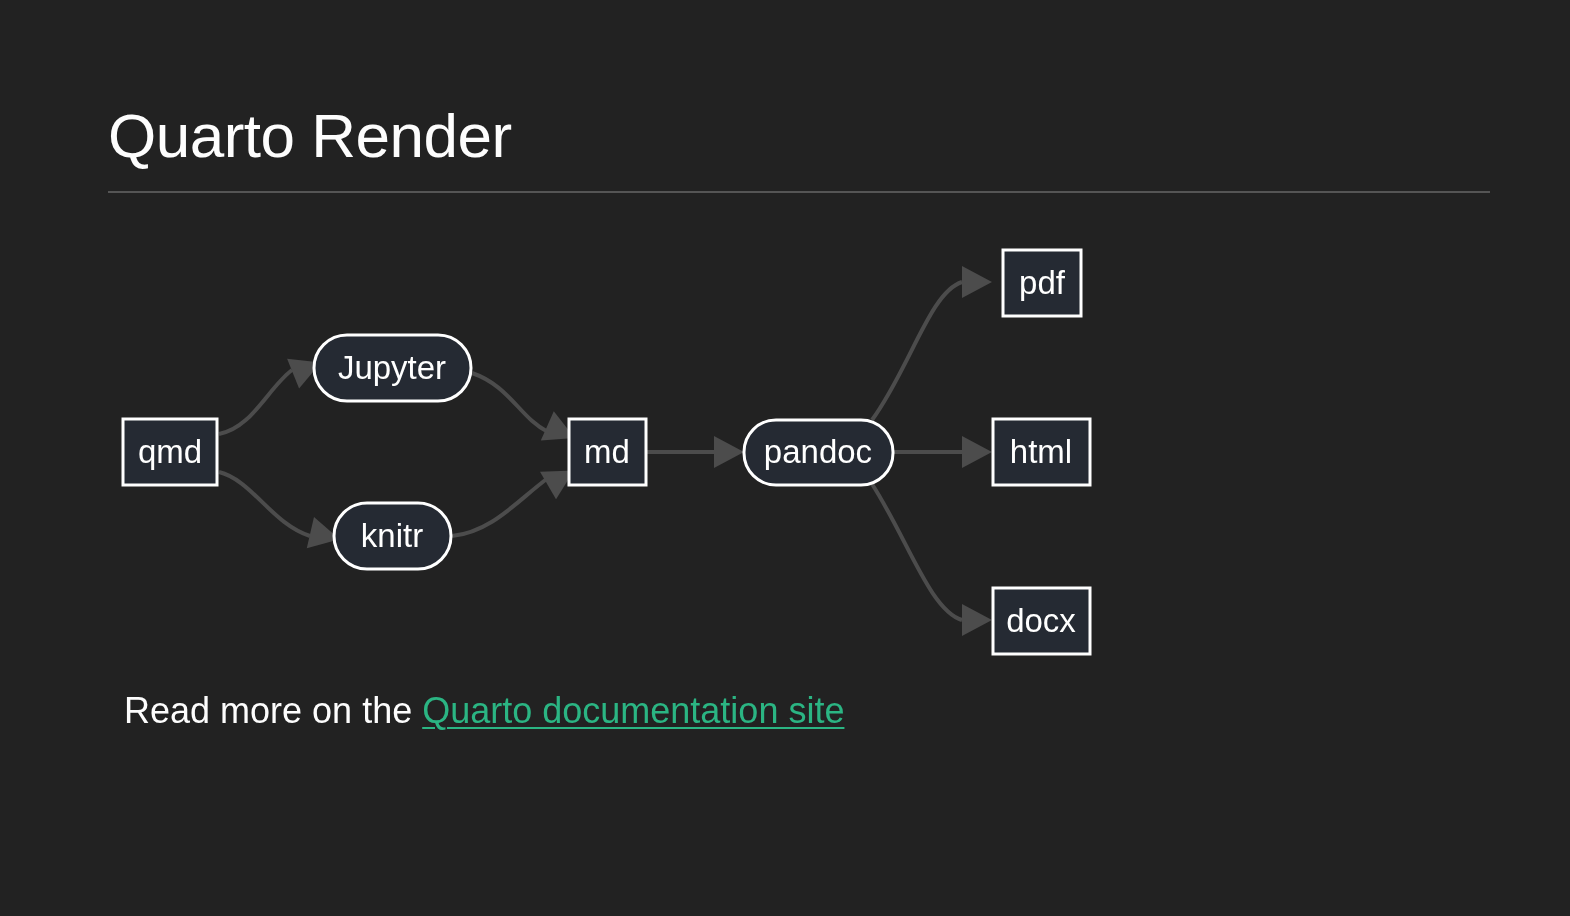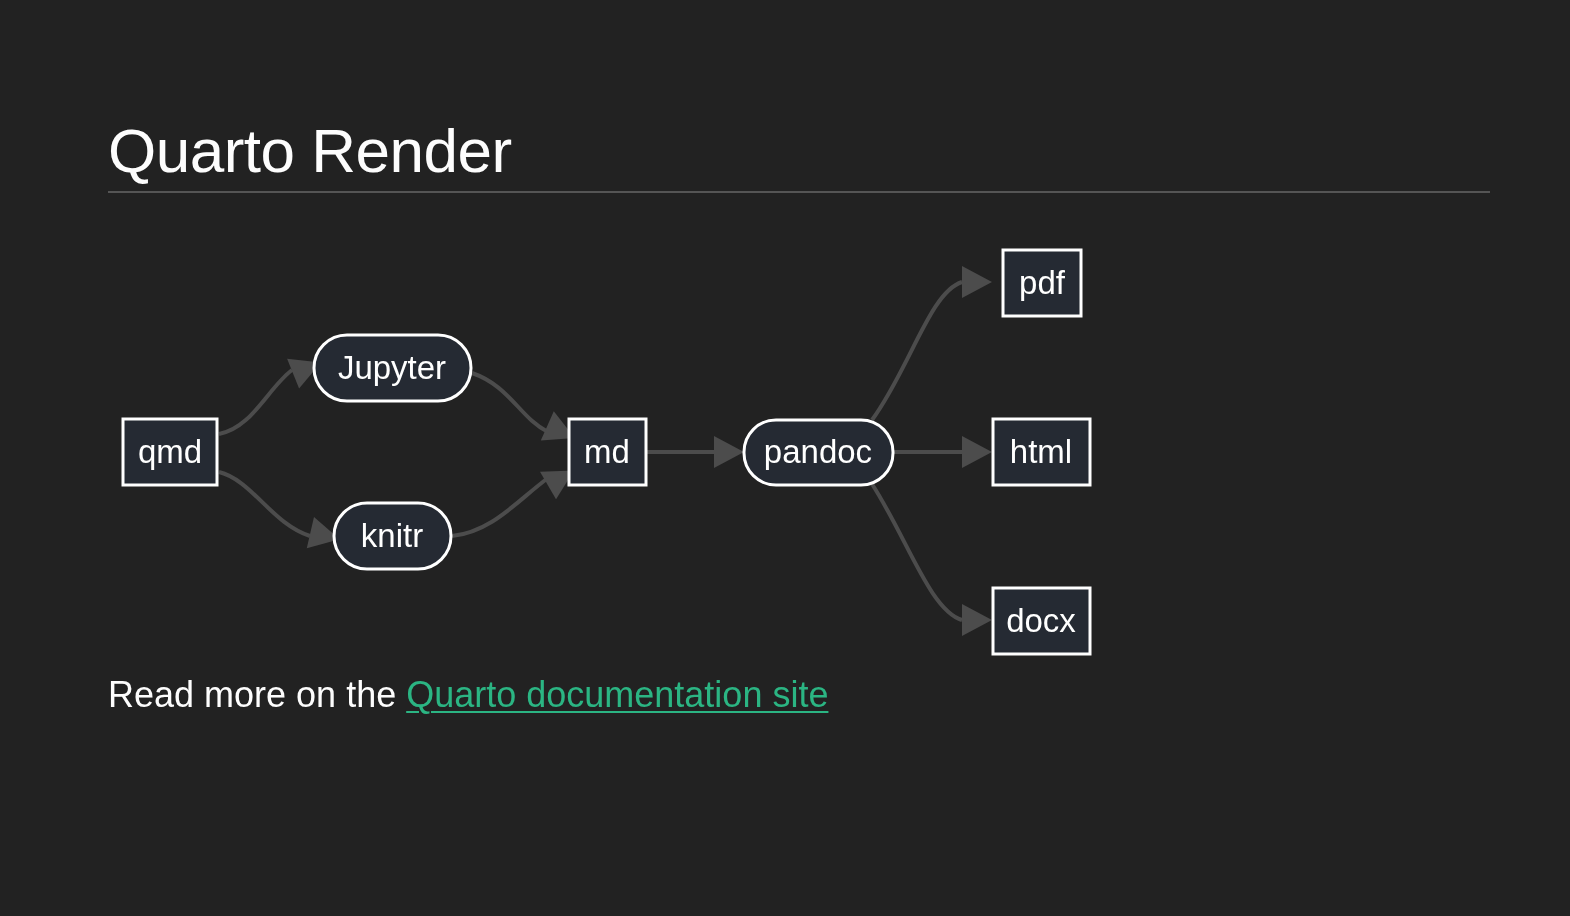--- a/index.html
+++ b/index.html
@@ -21,21 +21,21 @@
     width: 1570px;
     height: 916px;
     background: #222222;
     box-sizing: border-box;
   }
 
   
   .slide-title {
     position: absolute;
     left: 108px;
-    top: 118px;
+    top: 103px;
     margin: 0;
     font-size: 62px;
     font-weight: 400;
     line-height: 1.05;
     letter-spacing: -0.5px;
     color: #fdfdfd;
     white-space: nowrap;
   }
   .title-rule {
     position: absolute;
@@ -80,21 +80,21 @@
   .edge-head {
     fill: #4c4c4c;
     stroke: none;
   }
 
   
   .read-more {
     position: absolute;
     left: 108px;
     top: 672px;
-    margin: 0;
+    margin: 16px;
     font-size: 36px;
     font-weight: 400;
     color: #fdfdfd;
     white-space: nowrap;
     line-height: 1.3;
   }
   .read-more .doc-link {
     color: #2bb583;
     text-decoration: underline;
     text-underline-offset: 4px;

